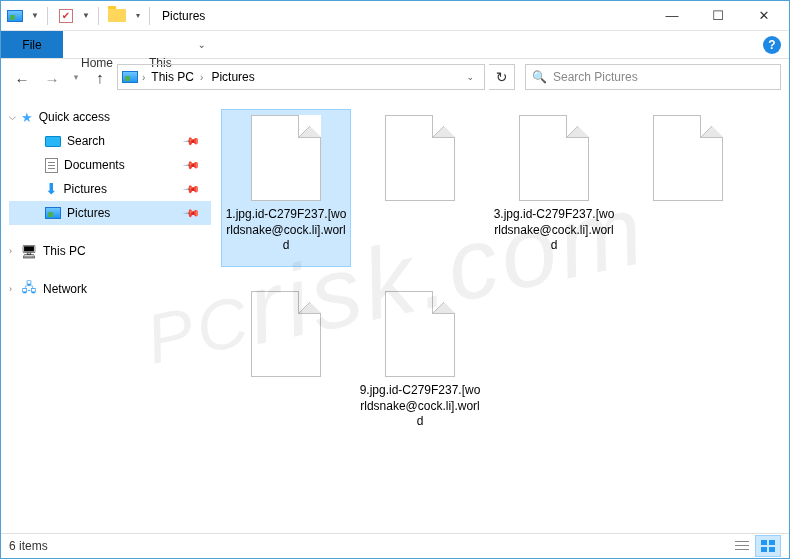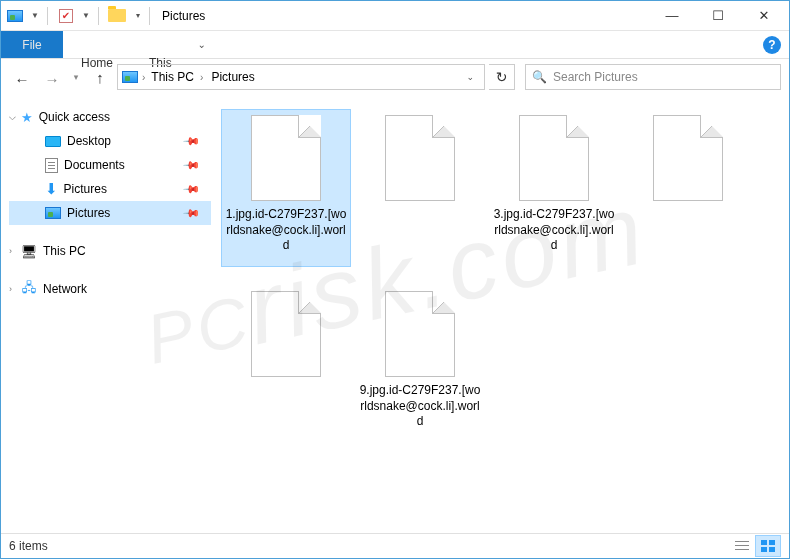--- a/index.html
+++ b/index.html
@@ -9,21 +9,21 @@
 .titlebar { height: 30px; background: #fff; display: flex; align-items: center; padding: 0 2px; border-bottom: 1px solid #e5e5e5; }
 .titlebar .qat { display: flex; align-items: center; gap: 2px; }
 .titlebar .qat-item { width: 24px; height: 22px; display: flex; align-items: center; justify-content: center; }
 .titlebar .sep { width: 1px; height: 18px; background: #d0d0d0; margin: 0 4px; }
 .titlebar .title { margin-left: 8px; font-size: 12px; color: #000; }
 .titlebar .winbtns { margin-left: auto; display: flex; }
 .titlebar .winbtn { width: 46px; height: 30px; display: flex; align-items: center; justify-content: center; font-size: 13px; color: #333; }
 
 
 .ribbon { height: 28px; display: flex; align-items: stretch; border-bottom: 1px solid #e1e1e1; }
-.ribbon .file-tab { width: 62px; background: #1979ca; color: #e5e5e5; font-size: 12px; display: flex; align-items: center; justify-content: center; }
+.ribbon .file-tab { width: 62px; background: #1979ca; color: #000000; font-size: 12px; display: flex; align-items: center; justify-content: center; }
 .ribbon .tab { padding: 0 18px; font-size: 12px; color: #333; display: flex; align-items: center; margin-top: 32px; }
 .ribbon .help { margin-left: auto; width: 34px; display: flex; align-items: center; justify-content: center; }
 .help-circle { width: 18px; height: 18px; border-radius: 50%; background: #1e88e5; color: #fff; font-size: 12px; font-weight: bold; display: flex; align-items: center; justify-content: center; }
 .ribbon .expand { width: 24px; display: flex; align-items: center; justify-content: center; color: #555; font-size: 10px; }
 
 
 .navbar { height: 36px; display: flex; align-items: center; padding: 4px 8px; gap: 4px; }
 .navbtn { width: 26px; height: 26px; display: flex; align-items: center; justify-content: center; color: #888; font-size: 15px; }
 .navbtn.enabled { color: #333; }
 .addr { flex: 1; height: 26px; border: 1px solid #ccc; display: flex; align-items: center; padding: 0 4px; gap: 4px; font-size: 12px; }
@@ -142,21 +142,21 @@
 
 <div class="body">
   <div class="sidebar">
     <div class="tree-item">
       <span class="expand-arrow">⌵</span>
       <span class="ico-star">★</span>
       <span>Quick access</span>
     </div>
     <div class="tree-item level2">
       <span class="ico-desktop"></span>
-      <span>Desktop</span>
+      <span>Search</span>
       <span class="pin">📌</span>
     </div>
     <div class="tree-item level2">
       <span class="ico-doc"></span>
       <span>Documents</span>
       <span class="pin">📌</span>
     </div>
     <div class="tree-item level2">
       <span class="ico-down">⬇</span>
       <span>Pictures</span>

